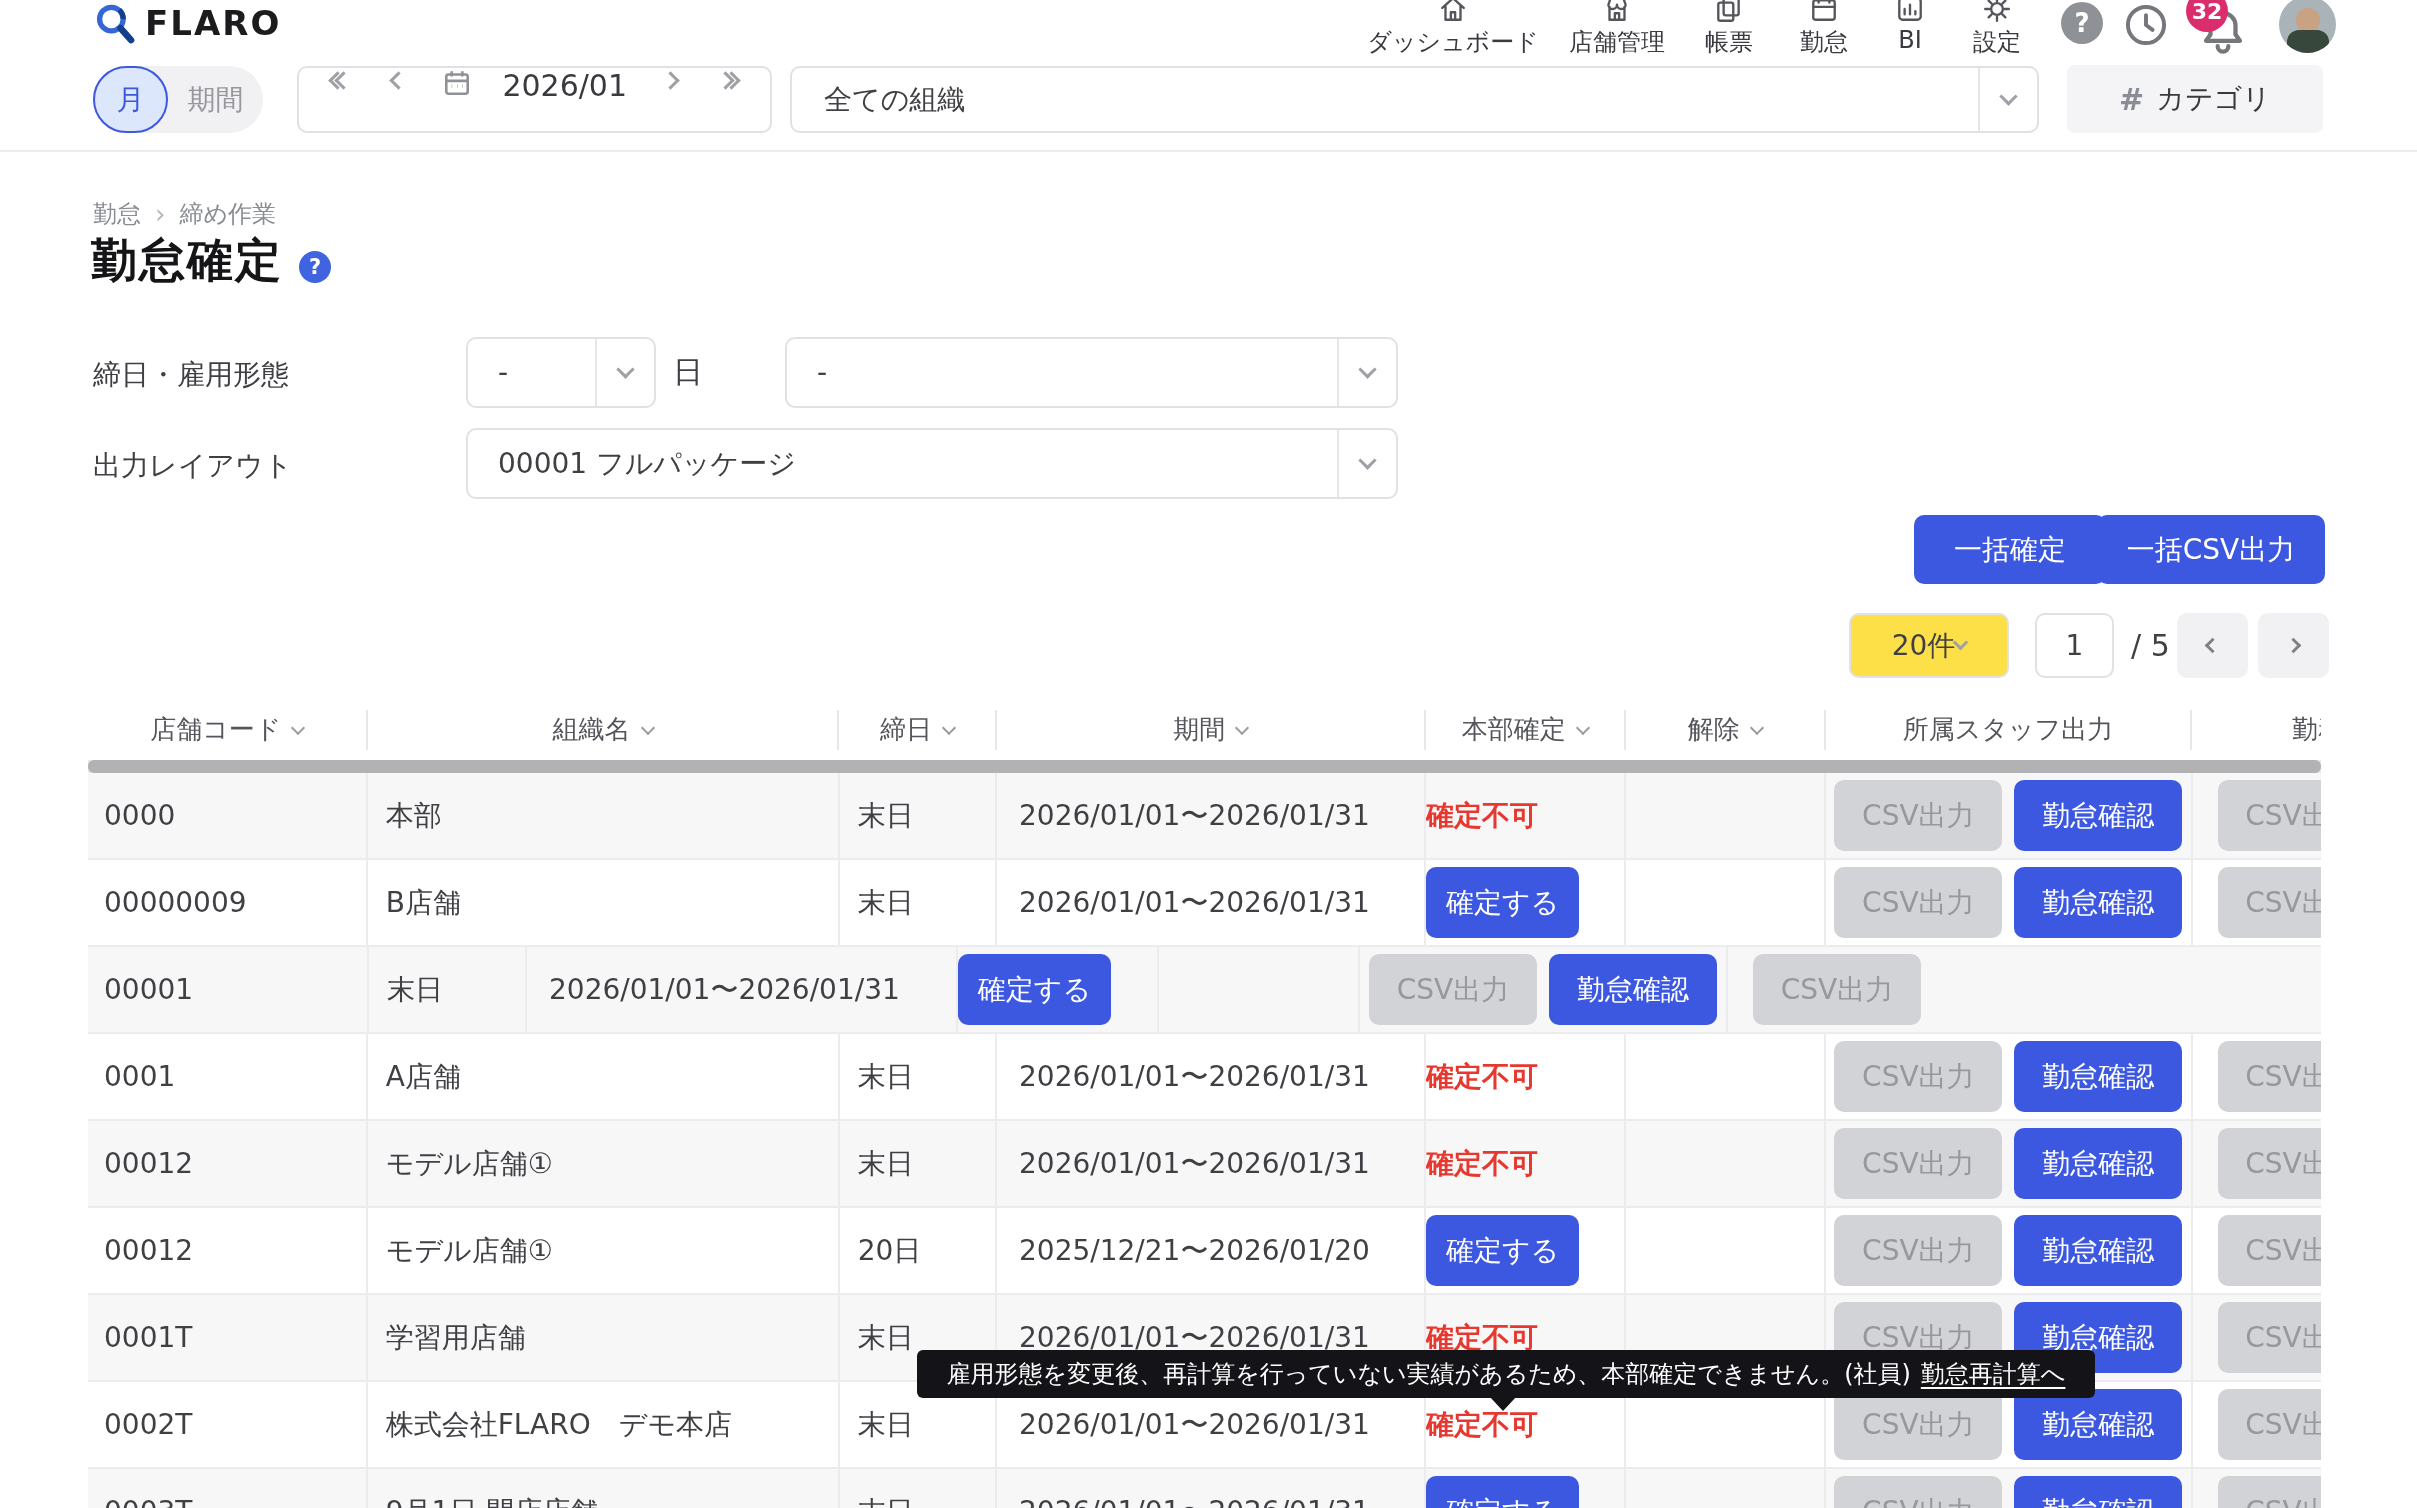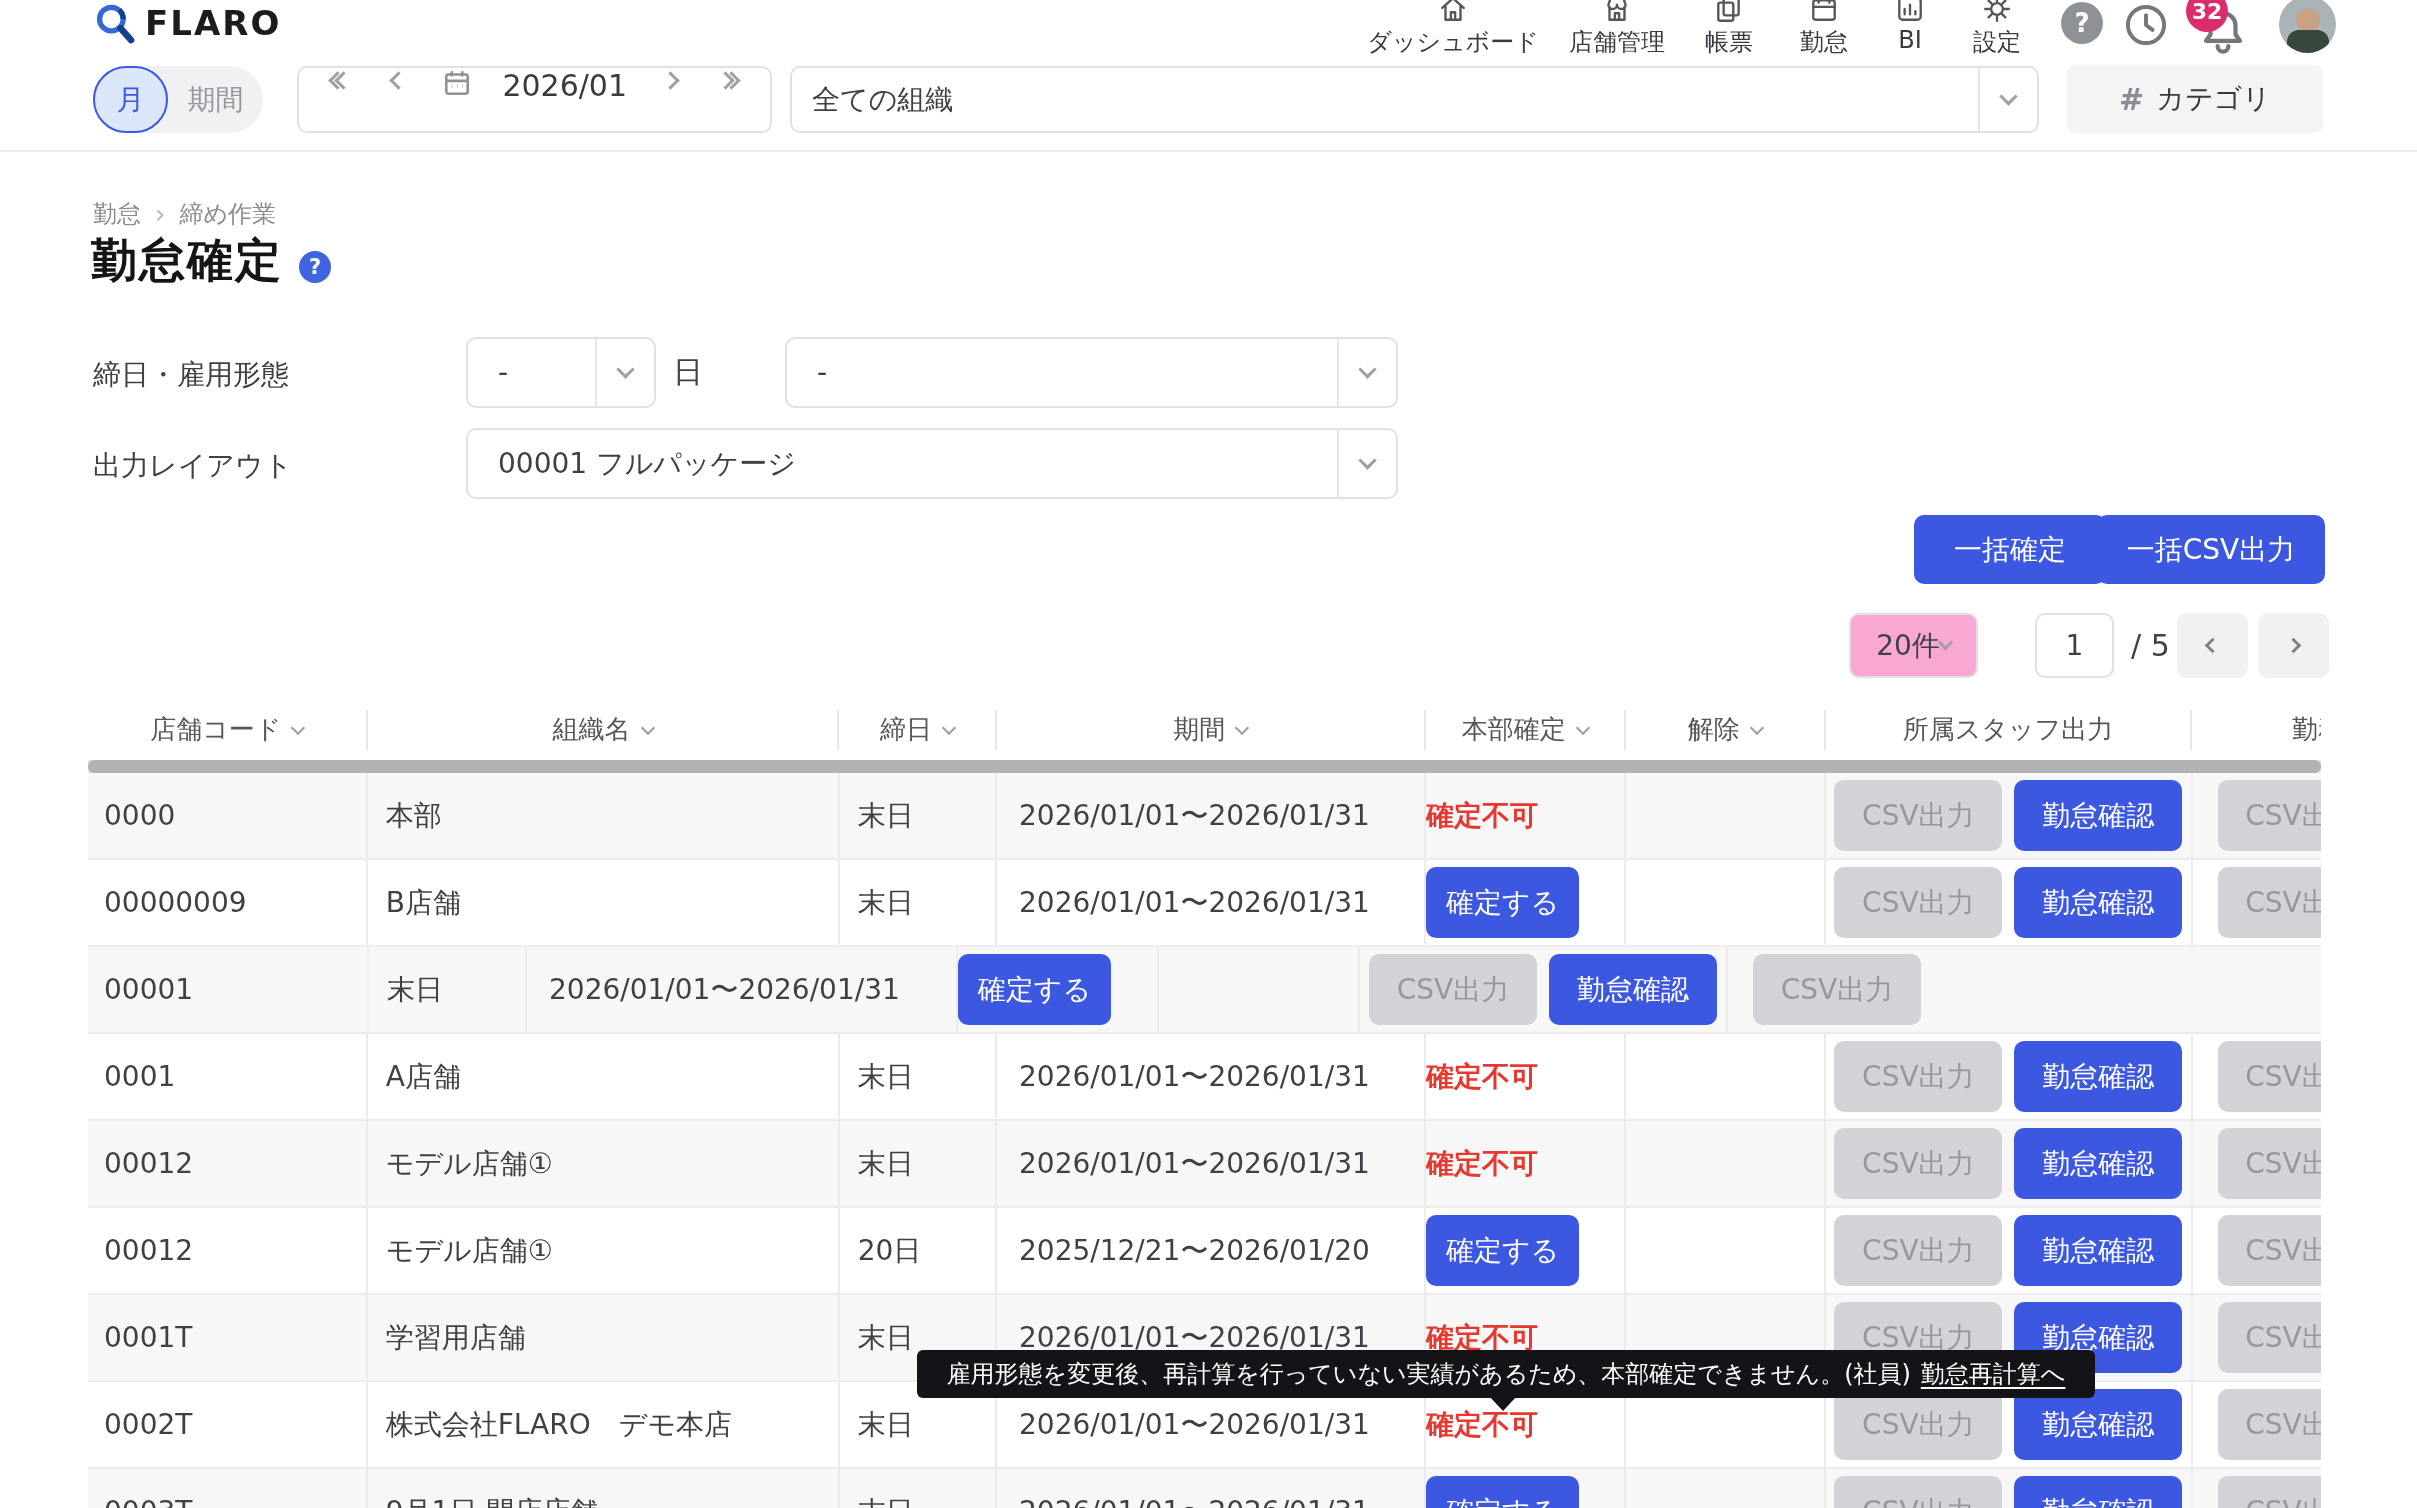--- a/index.html
+++ b/index.html
@@ -34,21 +34,21 @@
   .datenav{left:297px;top:66px;width:475px;height:67px;border:2px solid var(--border);border-radius:10px;background:#fff;
     display:flex;align-items:flex-start;justify-content:space-between;padding:0 26px}
   .datenav .date{font-size:30px;color:#3a3a3e}
   .chev{display:inline-block;width:13px;height:13px;border-right:3px solid #9ea0a6;border-bottom:3px solid #9ea0a6}
   .chev.left{transform:rotate(135deg)} .chev.right{transform:rotate(-45deg)} .chev.down{transform:rotate(45deg);margin-top:-6px}
   .dbl{display:inline-flex;gap:-4px} .dbl .chev+.chev{margin-left:-7px}
   .navbtn{cursor:pointer;display:flex;align-items:center;padding:6px}
   .cal-icon svg{width:30px;height:30px;stroke:#8e9196;fill:none;stroke-width:2.4}
   .orgsel{left:790px;top:66px;width:1249px;height:67px;border:2px solid var(--border);border-radius:10px;background:#fff;
     display:flex;align-items:center;cursor:pointer}
-  .orgsel .val{flex:1;padding-left:20px;font-size:28px}
+  .orgsel .val{flex:1;padding-left:32px;font-size:28px}
   .sel-div{width:2px;height:100%;background:#e6e6ea}
   .sel-chev{width:57px;display:flex;justify-content:center}
   .catbtn{left:2067px;top:65px;width:256px;height:68px;background:#f4f4f6;border-radius:8px;border:none;cursor:pointer;
     display:flex;align-items:center;justify-content:center;gap:12px;font-size:28px;color:#3a3a3e;font-family:inherit}
   .hash{color:#8a8d93;font-size:30px;font-weight:700}
   .topline{left:0;top:150px;width:2418px;height:2px;background:#ececef}
   
   .breadcrumb{left:93px;top:198px;display:flex;align-items:center;gap:14px;font-size:24px;color:#8a8d93}
   .breadcrumb .sep{color:#b4b6bb;font-size:26px}
   .breadcrumb .bc{cursor:pointer}
@@ -61,21 +61,21 @@
   .sel{height:71px;border:2px solid var(--border);border-radius:10px;background:#fff;display:flex;align-items:center;cursor:pointer}
   .sel .val{flex:1;padding-left:30px;font-size:28px;white-space:nowrap}
   .day-suffix{left:673px;top:352px;font-size:30px}
   
   .btn{border:none;border-radius:10px;font-size:28px;font-family:inherit;cursor:pointer;
     display:inline-flex;align-items:center;justify-content:center}
   .bprimary{background:var(--primary);color:#fff}
   .bdisabled{background:#d2d3d6;color:#97989d;cursor:default}
   .bulk1{left:1914px;top:515px;width:192px;height:69px}
   .bulk2{left:2097px;top:515px;width:228px;height:69px}
-  .psize{left:1849px;top:613px;width:129px;height:65px;border:2px solid var(--border);border-radius:10px;background:#f9a8d4;
+  .psize{left:1849px;top:613px;width:160px;height:65px;border:2px solid var(--border);border-radius:10px;background:#fde047;
     display:flex;align-items:center;justify-content:center;font-size:28px;cursor:pointer}
   .pinput{left:2035px;top:613px;width:79px;height:65px;border:2px solid var(--border);border-radius:10px;
     text-align:center;font-size:28px;font-family:inherit;color:var(--text)}
   .ptotal{left:2131px;top:628px;font-size:30px}
   .pbtn{top:613px;width:71px;height:65px;background:#f1f1f3;border:none;border-radius:10px;cursor:pointer;
     display:flex;align-items:center;justify-content:center}
   .pbtn .chev{width:11px;height:11px;border-color:#7e8085}
   .pprev{left:2177px}.pnext{left:2258px}
   
   .table{left:88px;top:699px;width:2233px;height:891px;overflow:hidden}

